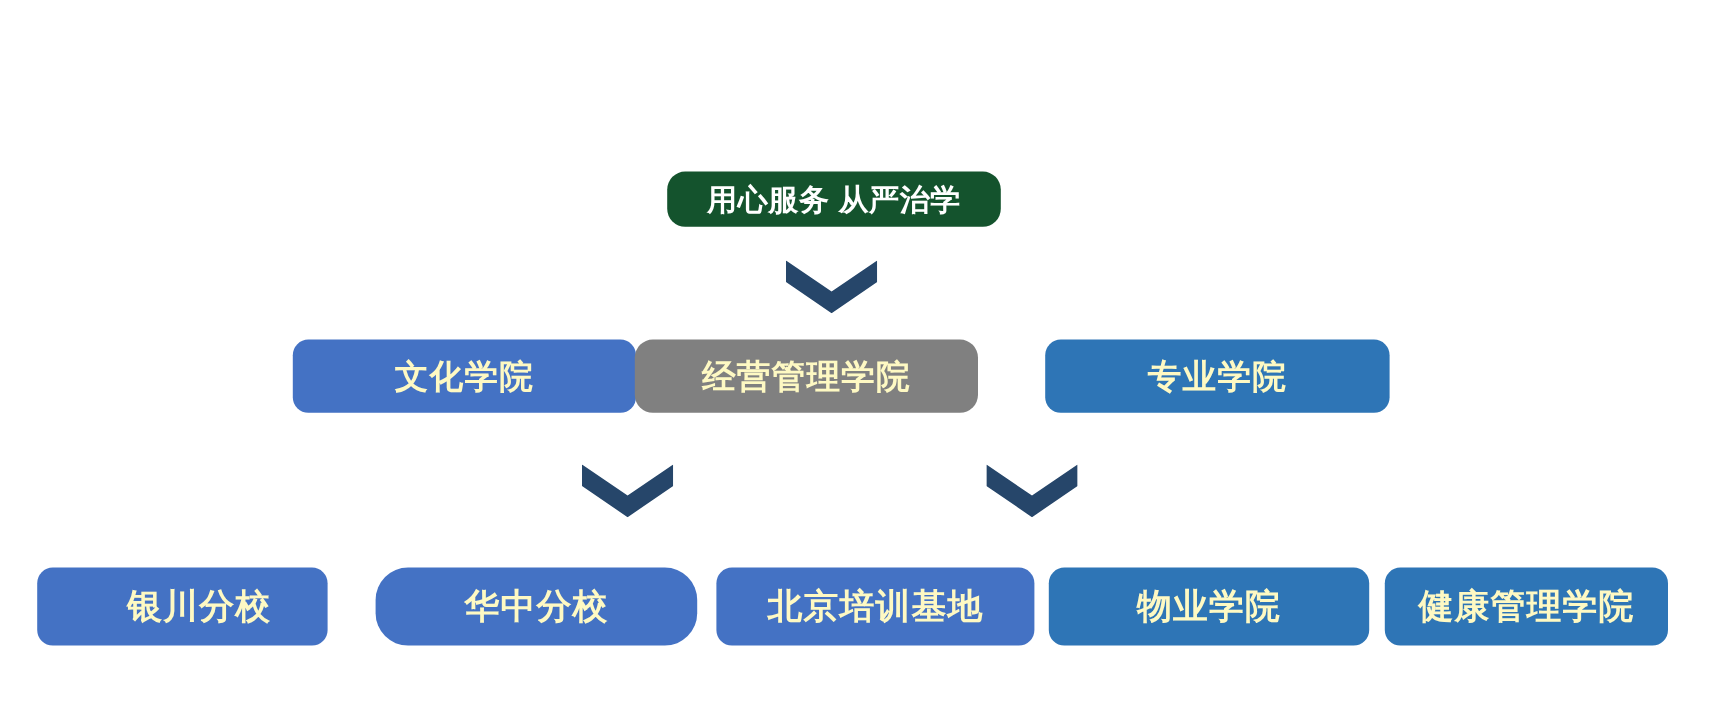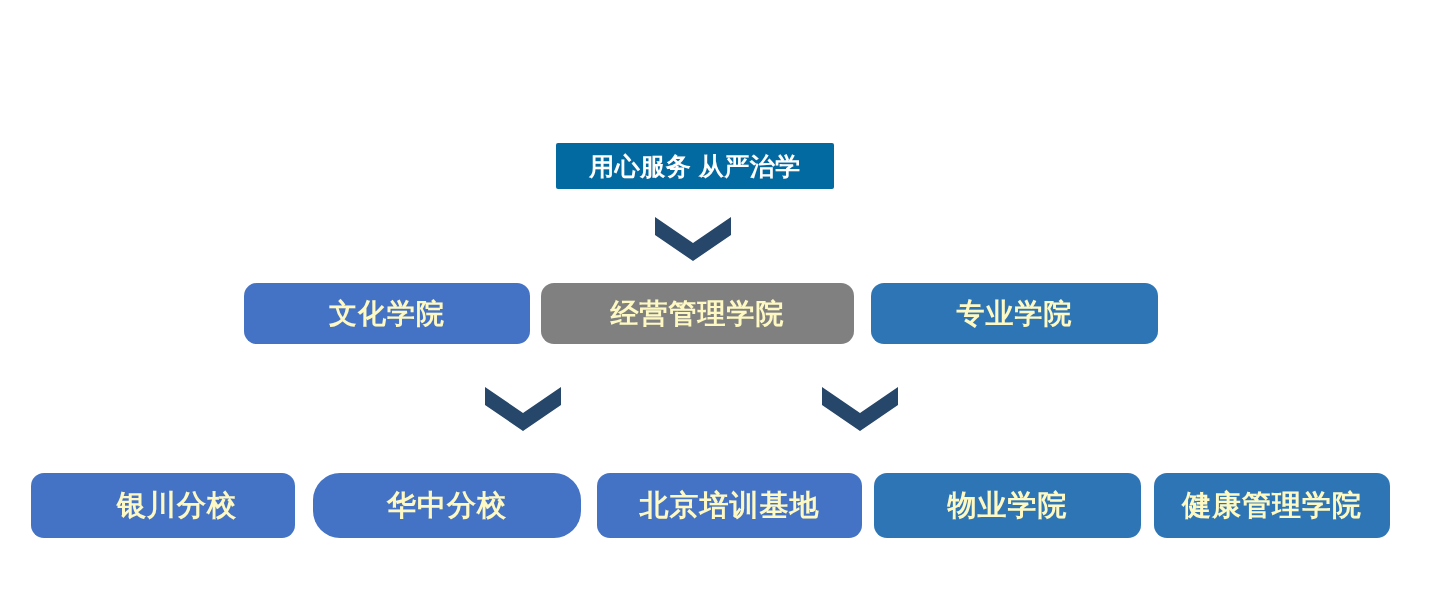--- a/index.html
+++ b/index.html
@@ -34,22 +34,22 @@
     white-space: nowrap;
   }
 
   
   .tagline-badge {
     position: absolute;
     left: 556px;
     top: 143px;
     width: 278px;
     height: 46px;
-    background: #0369a1;
-    border-radius: 2px;
+    background: #14532d;
+    border-radius: 15px;
     color: #ffffff;
     font-size: 25px;
     font-weight: bold;
     letter-spacing: 0.5px;
     display: flex;
     align-items: center;
     justify-content: center;
     box-sizing: border-box;
     white-space: nowrap;
   }
@@ -86,30 +86,30 @@
   .node.steel { background: #2e75b6; }
   .node.gray  { background: #808080; }
 
   
   .row-mid .node {
     top: 283px;
     height: 61px;
     font-size: 28px;
   }
   #node-wenhua  { left: 244px; width: 286px; }
-  #node-jingying{ left: 541px; width: 313px; }
+  #node-jingying{ left: 529px; width: 286px; border-radius: 15px; }
   #node-zhuanye { left: 871px; width: 287px; text-align: center; }
 
   
   .row-bottom .node {
     top: 473px;
     height: 65px;
     font-size: 29px;
   }
-  #node-yinchuan { left: 31px;   width: 264px; padding-left: 28px; }
+  #node-yinchuan { left: 31px;   width: 242px; padding-left: 28px; }
   #node-huazhong { left: 313px;  width: 268px; border-radius: 27px; }
   #node-beijing  { left: 597px;  width: 265px; }
   #node-wuye     { left: 874px;  width: 267px; }
   #node-jiankang { left: 1154px; width: 236px; }
 </style>
 </head>
 <body>
 
 <div id="canvas">
 

